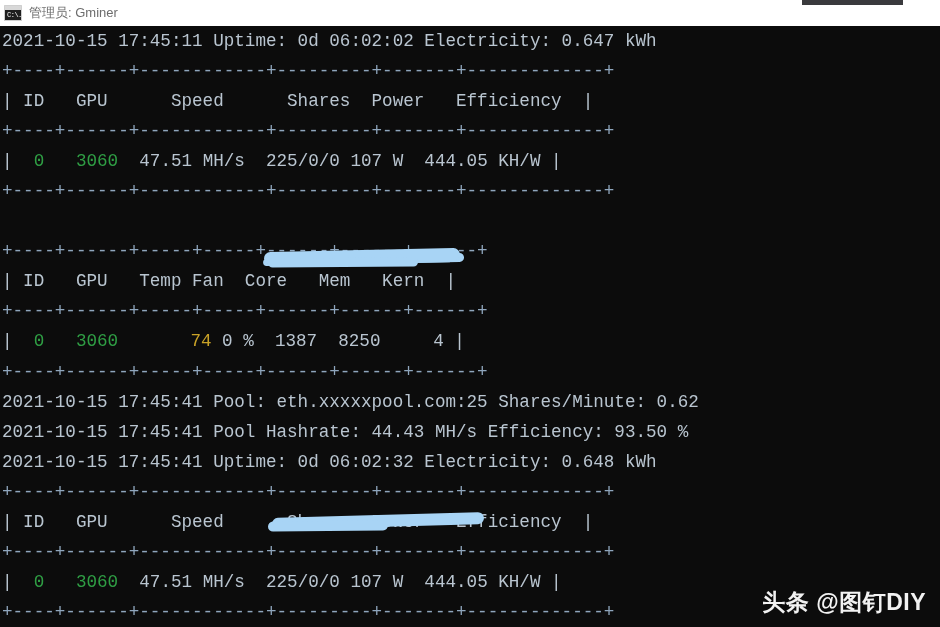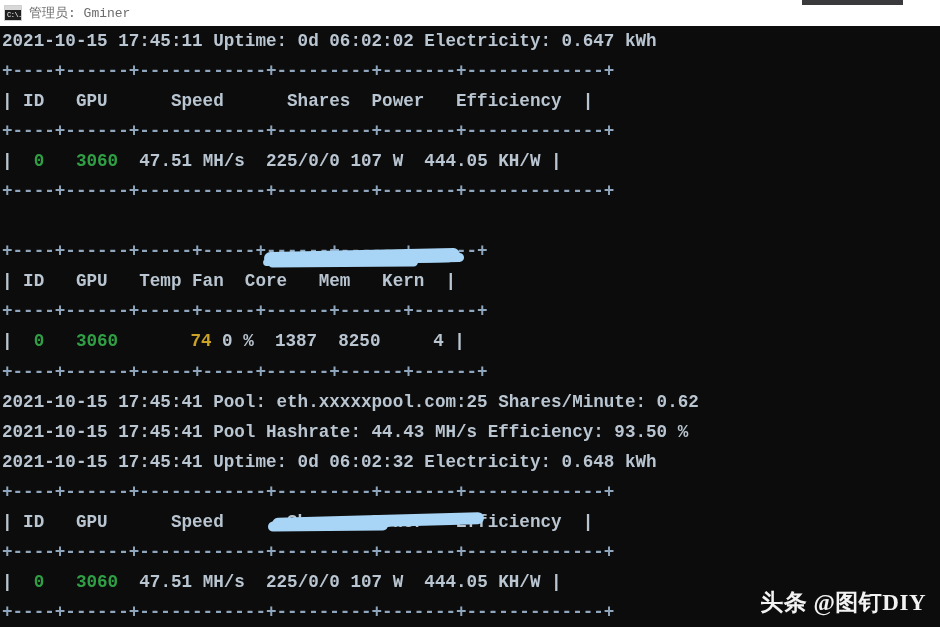--- a/index.html
+++ b/index.html
@@ -62,21 +62,21 @@
   .cmd-icon .glyph {
     font-family: "Liberation Mono", monospace;
     font-size: 7px;
     color: #ffffff;
     line-height: 8px;
     padding-left: 2px;
     padding-bottom: 1px;
     letter-spacing: -0.5px;
   }
   .titlebar-text {
-    font-family: Liberation Mono, monospace;
+    font-family: Liberation Sans, sans-serif;
     font-size: 13px;
     color: #6c6c6c;
     white-space: nowrap;
   }
   .titlebar-controls {
     position: absolute;
     right: 0;
     top: 0;
     width: 160px;
     height: 26px;
@@ -99,21 +99,20 @@
     height: 601px;
     background: #0c0c0c;
     font-family: "Liberation Mono", monospace;
     font-size: 17.6px;
     line-height: 30.05px;
     letter-spacing: 0px;
     white-space: pre;
     padding-left: 2px;
     box-sizing: border-box;
     overflow: hidden;
-    font-weight: bold;
   }
   .row {
     height: 30.05px;
     white-space: pre;
   }
   .c-info   { color: #b9c5d0; }
   .c-green  { color: #2f9e44; }
   .c-amber  { color: #c9a227; margin-left: 30px; }
   .c-rule   { color: #8fa6bd; }
 
@@ -155,21 +154,21 @@
     height: 10px;
     transform: rotate(-0.6deg);
     border-radius: 10px;
   }
 
   
   .watermark {
     position: absolute;
     right: 14px;
     bottom: 9px;
-    font-family: Liberation Serif, serif;
+    font-family: Liberation Sans, sans-serif;
     font-size: 23px;
     font-weight: bold;
     color: #f2f2f2;
     letter-spacing: 0.5px;
     z-index: 4;
     white-space: nowrap;
   }
 </style>
 </head>
 <body>

